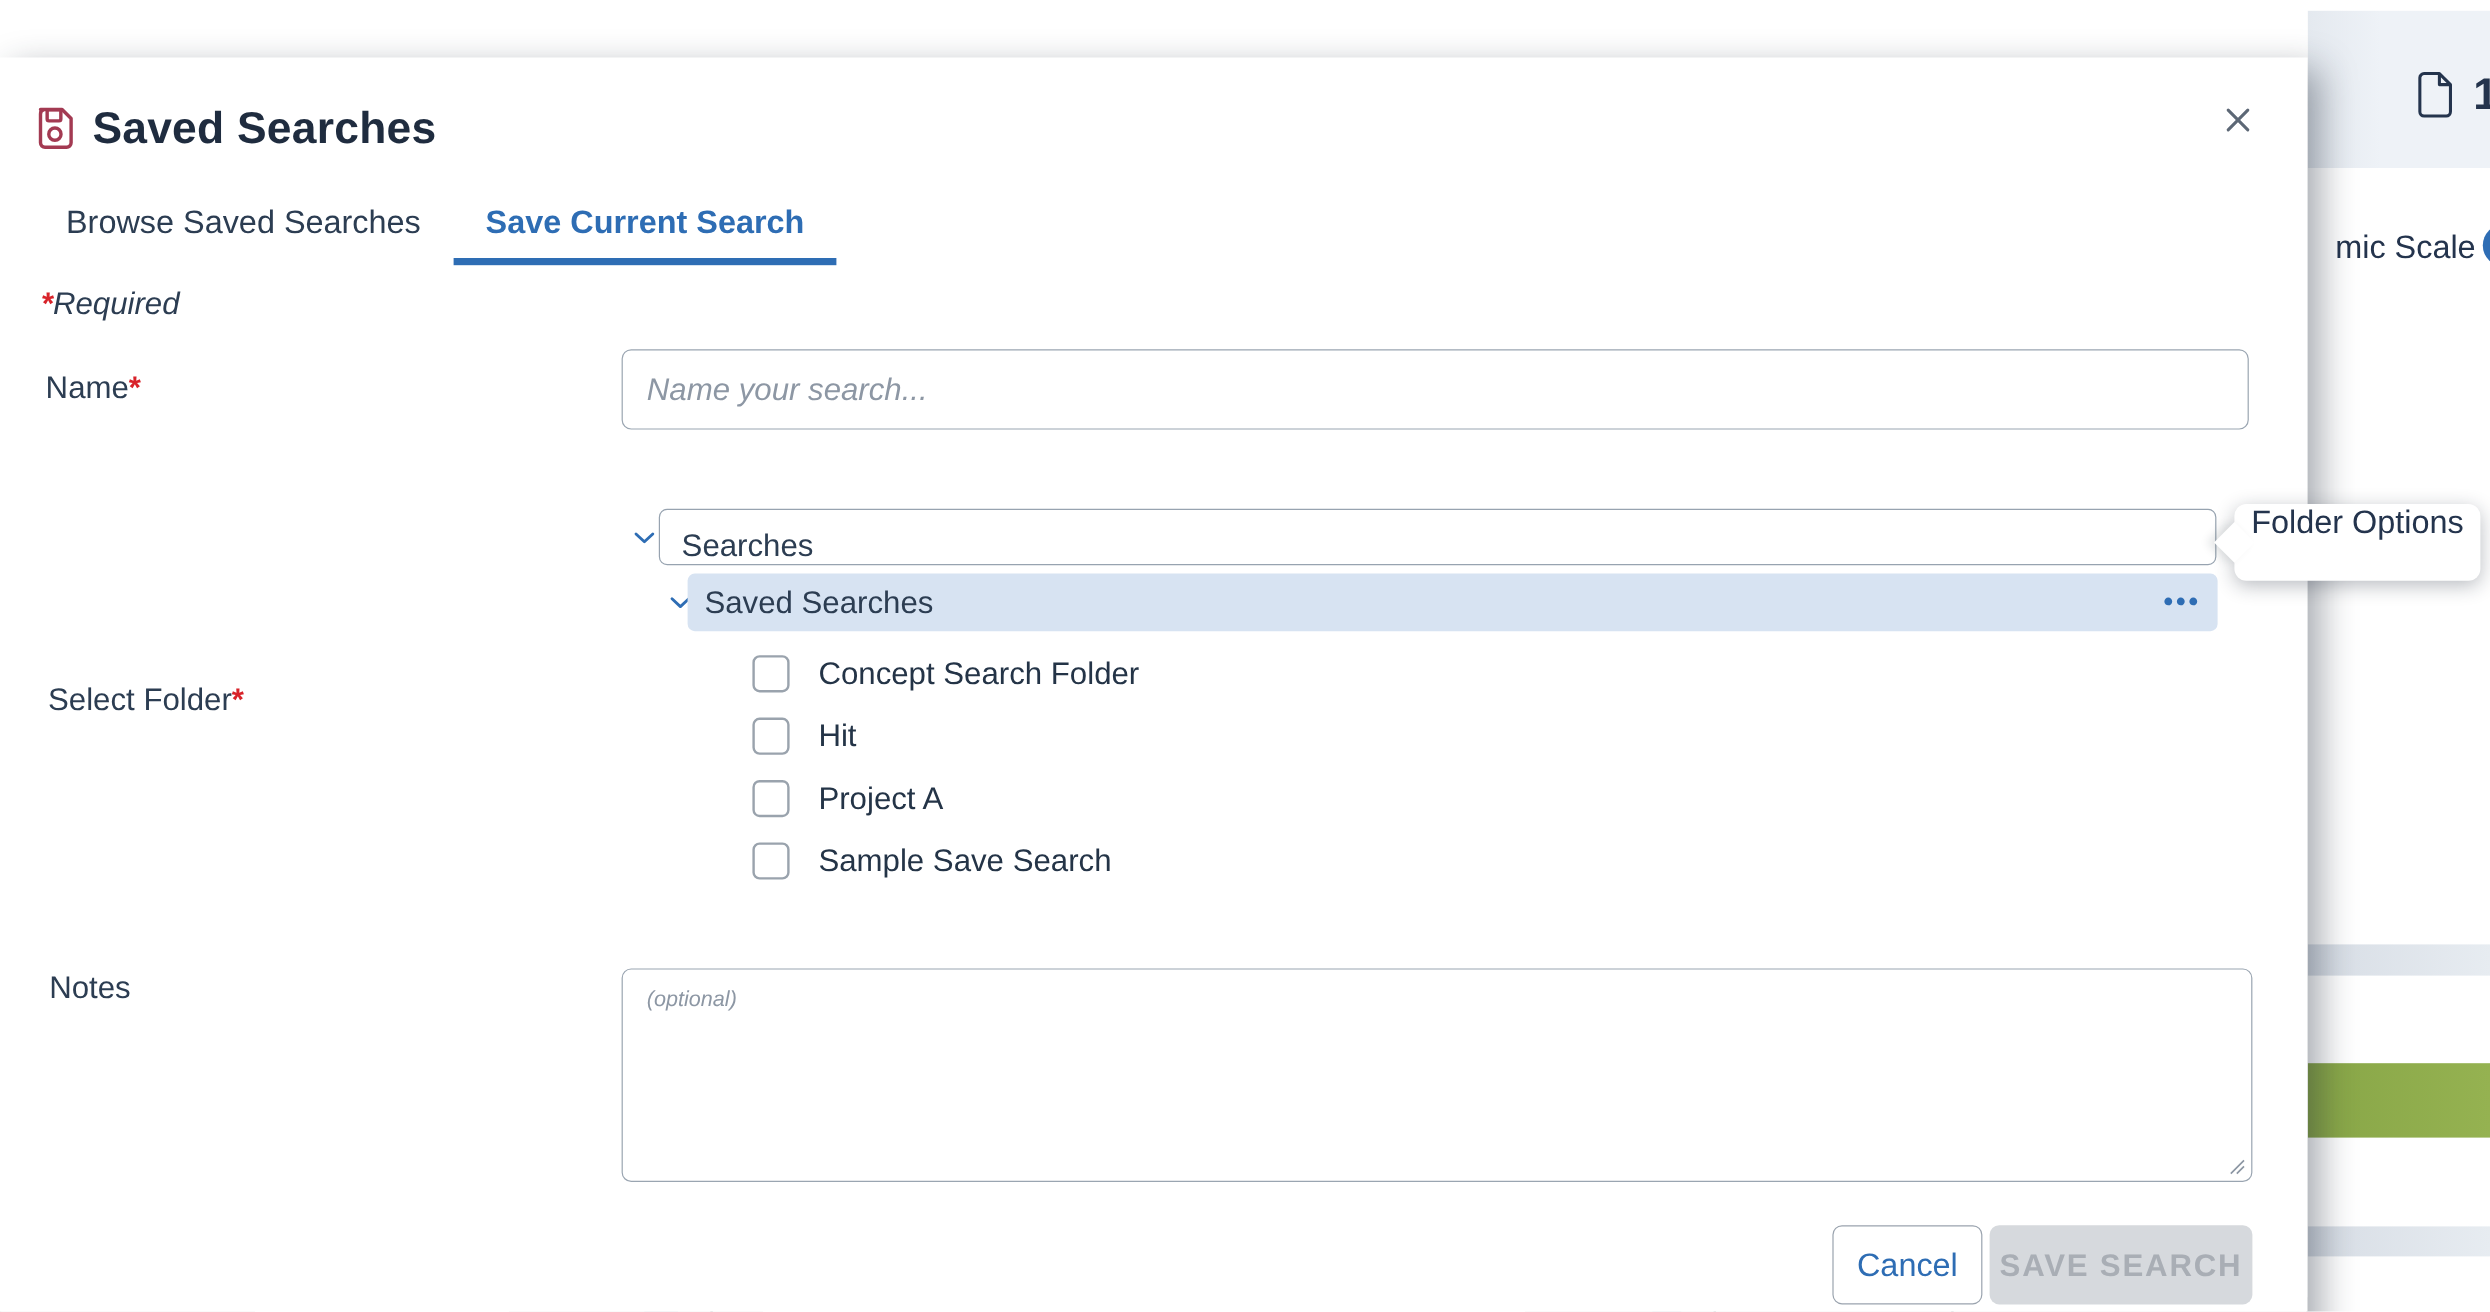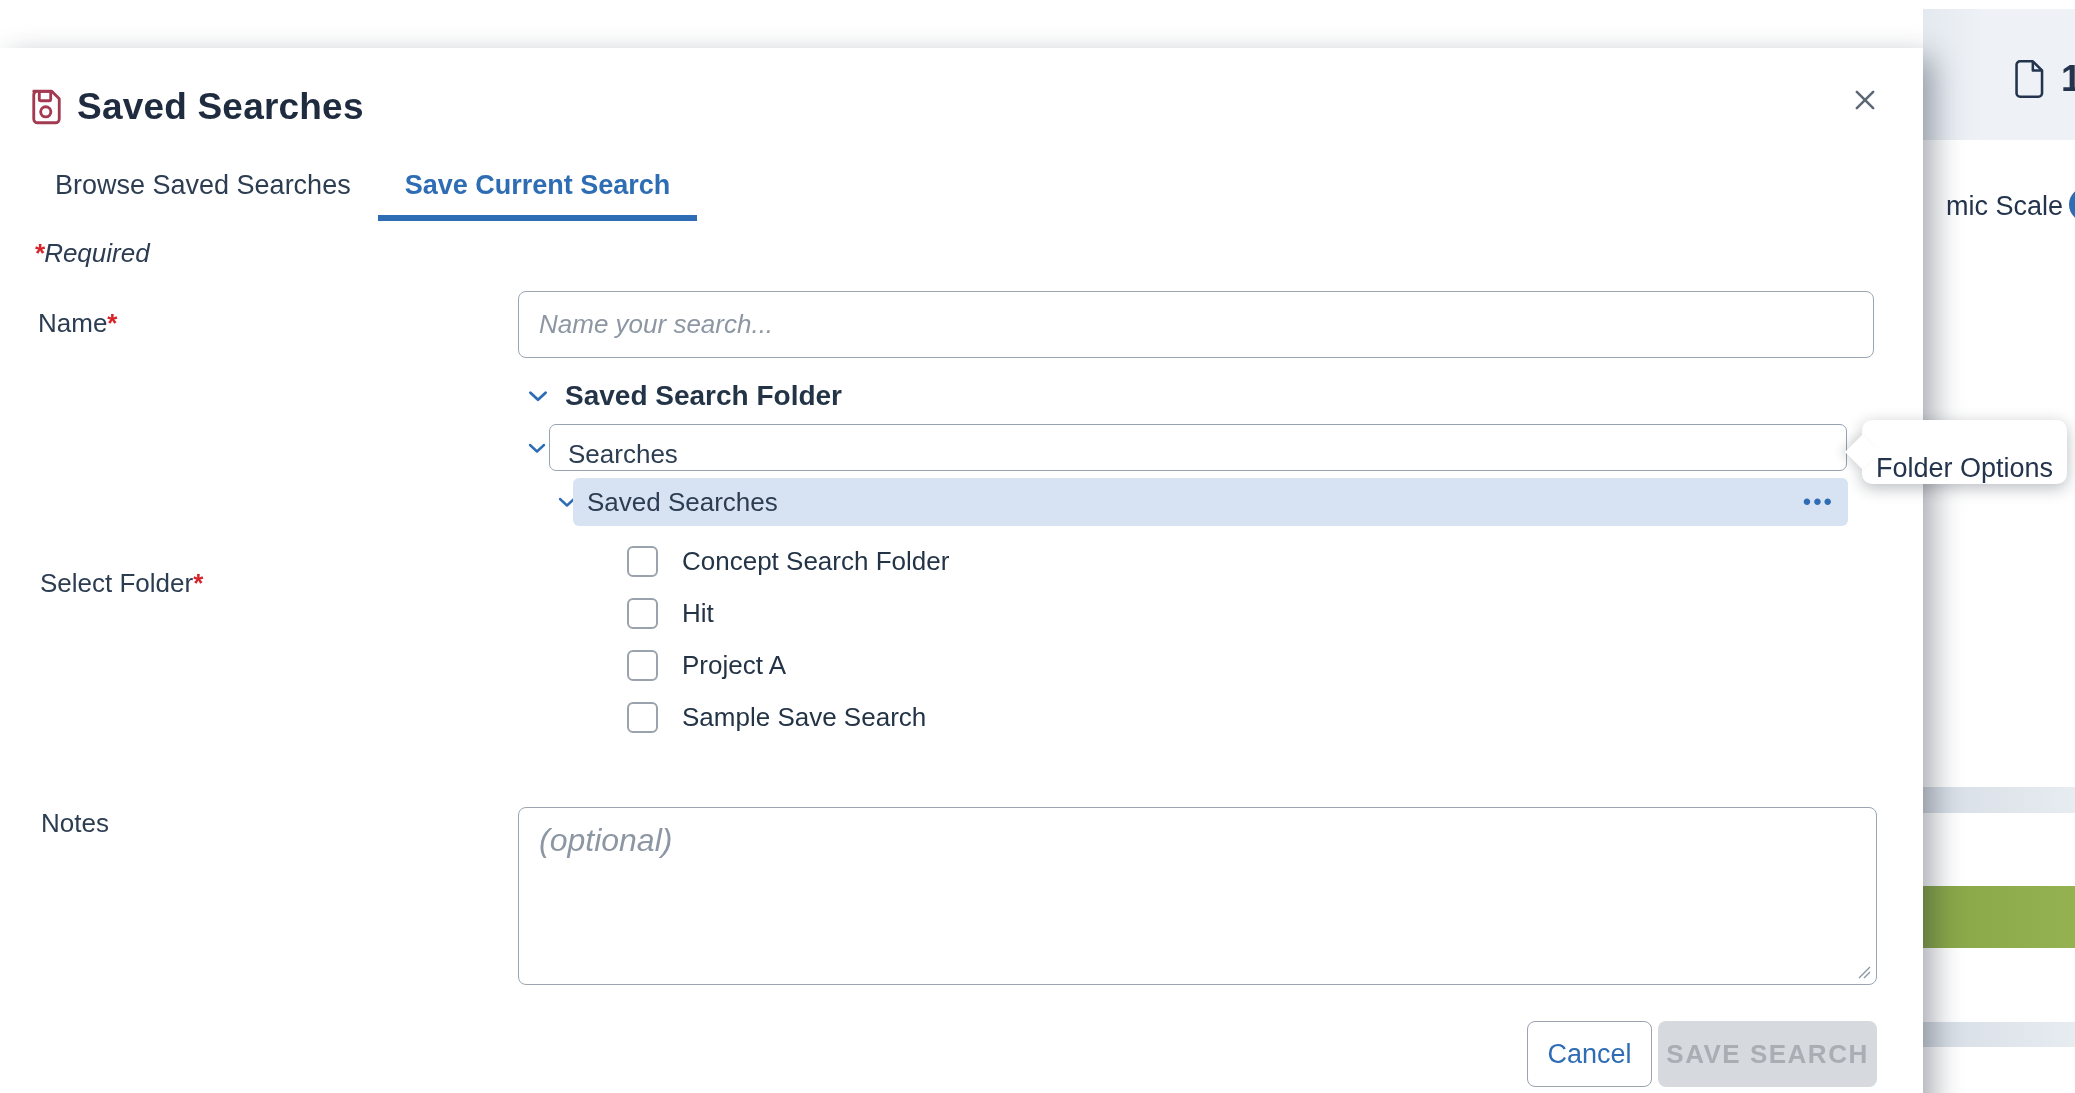--- a/index.html
+++ b/index.html
@@ -72,33 +72,33 @@
   }
   .dots-btn{position:absolute;right:10px;top:0;height:48px;border:none;background:transparent;color:#2e6db4;font-size:24px;letter-spacing:2px;cursor:pointer;padding:0 4px;}
   
   .cb-list{position:absolute;left:627px;top:487px;}
   .cb-row{display:flex;align-items:center;gap:24px;height:52px;cursor:pointer;}
   .checkbox{flex:0 0 auto;width:27px;height:27px;border:2px solid #9aa3ad;border-radius:6px;background:#fff;}
   .cb-label{font-size:26px;color:#243447;}
   
   .notes-area{
     position:absolute;left:518px;top:759px;width:1359px;height:178px;box-sizing:border-box;
-    border:1.6px solid #9aa5b1;border-radius:8px;padding:14px 20px;font-size:32px;color:#7f1d1d;
+    border:1.6px solid #9aa5b1;border-radius:8px;padding:14px 20px;font-size:18px;color:#7f1d1d;
     font-family:"Liberation Sans", sans-serif;resize:none;outline:none;background:#fff;
   }
   .notes-area::placeholder{font-style:italic;color:#8d97a4;}
   .resize-glyph{position:absolute;left:1856px;top:916px;pointer-events:none;}
   
   .btn-row{position:absolute;left:1527px;top:973px;display:flex;gap:6px;}
   .btn{border-radius:8px;font-family:"Liberation Sans", sans-serif;cursor:pointer;}
   .btn-cancel{width:125px;height:66px;background:#ffffff;border:1.6px solid #9aa3ae;color:#2e6db4;font-size:27px;}
   .btn-save{width:219px;height:66px;background:#d6d9dd;border:none;color:#a9aeb5;font-size:26px;font-weight:700;letter-spacing:1.5px;cursor:default;}
   
   .tooltip{position:absolute;left:1862px;top:420px;width:205px;height:64px;background:#ffffff;border-radius:10px;
-    box-shadow:0 4px 16px rgba(20,30,45,.30);display:flex;align-items:flex-end;justify-content:center;z-index:30;}
+    box-shadow:0 4px 16px rgba(20,30,45,.30);display:flex;align-items:flex-start;justify-content:center;z-index:30;}
   .tooltip-text{font-size:27px;color:#24344d;white-space:nowrap;}
   .tooltip-arrow{position:absolute;left:-12px;top:20px;width:24px;height:24px;background:#ffffff;transform:rotate(45deg);box-shadow:-4px 4px 8px rgba(20,30,45,.12);}
 </style>
 </head>
 <body>
 
 <div class="bg-right">
   <div class="bg-top-panel"></div>
   <div class="doc-row">
     <span class="chev">
@@ -149,28 +149,20 @@
   <div class="tabs">
     <div class="tab">Browse Saved Searches</div>
     <div class="tab active">Save Current Search</div>
   </div>
 
   <div class="required-note"><span class="req">*</span><span>Required</span></div>
 
   <div class="field-label lbl-name"><span>Name</span><span class="req">*</span></div>
   <input class="name-input" type="text" placeholder="Name your search..." style="">
 
-  <div class="tree-heading">
-    <span class="chev">
-      <svg width="26" height="26" viewBox="0 0 24 24" fill="none" stroke="#2e6db4" stroke-width="2.6" stroke-linecap="round" stroke-linejoin="round">
-          <path d="M5 9 L12 15.5 L19 9"></path>
-        </svg>
-    </span>
-    <span class="txt">Saved Search Folder</span>
-  </div>
 
   <span class="chev searches-chev">
     <svg width="24" height="24" viewBox="0 0 24 24" fill="none" stroke="#2e6db4" stroke-width="2.4" stroke-linecap="round" stroke-linejoin="round">
         <path d="M5 9 L12 15.5 L19 9"></path>
       </svg>
   </span>
   <div class="searches-box">
     <span>Searches</span>
   </div>
 

